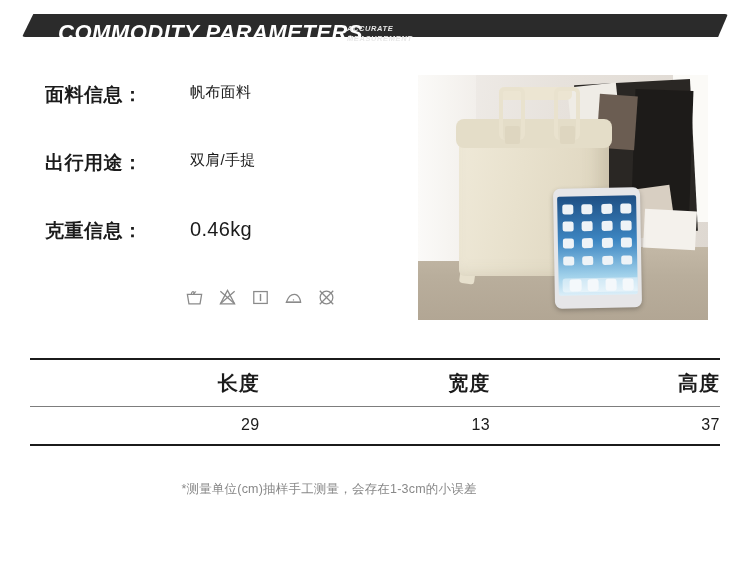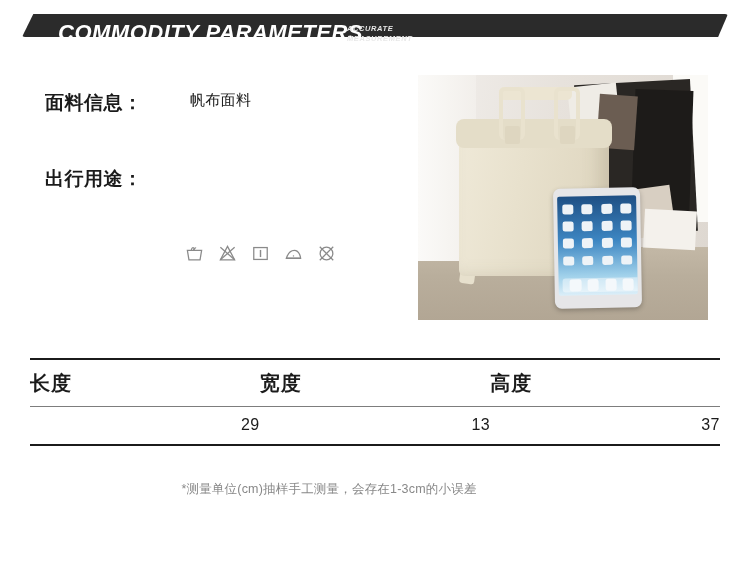--- a/index.html
+++ b/index.html
@@ -59,21 +59,20 @@
   
   #spec-list {
     position: absolute;
     left: 45px;
     top: 82px;
     width: 350px;
   }
   .spec-row {
     position: relative;
     height: 68px;
-    margin-top: 8px;
   }
   .spec-label {
     position: absolute;
     left: 0;
     top: 0;
     font-size: 19px;
     font-weight: bold;
     color: #1b1b1b;
     letter-spacing: 0.5px;
     white-space: nowrap;
@@ -235,21 +234,21 @@
   }
   #dimensions-table table {
     width: 100%;
     border-collapse: collapse;
   }
   #dimensions-table thead th {
     font-size: 20px;
     font-weight: bold;
     color: #1b1b1b;
     padding: 10px 0 9px;
-    text-align: left;
+    text-align: right;
     border-top: 2.5px solid #1b1b1b;
     border-bottom: 1.6px solid #7d7d7d;
     letter-spacing: 1px;
   }
   #dimensions-table tbody td {
     font-size: 16px;
     font-weight: normal;
     color: #1b1b1b;
     padding: 9px 0 10px;
     text-align: right;
@@ -286,22 +285,27 @@
 
 <div id="spec-list">
 
   <div class="spec-row">
     <span class="spec-label">面料信息：</span>
     <span class="spec-value">帆布面料</span>
   </div>
 
   <div class="spec-row">
     <span class="spec-label">出行用途：</span>
-  </div>
-
+    <span class="spec-value">双肩/手提</span>
+  </div>
+
+  <div class="spec-row">
+    <span class="spec-label">克重信息：</span>
+    <span class="spec-value latin">0.46kg</span>
+  </div>
 
   <div class="spec-row">
     <div id="care-symbols">
 
       <span class="care-icon">
         <svg viewBox="0 0 24 24" width="19" height="19">
           <path d="M3 8 H21 L19 20 H5 Z" fill="none" stroke="#8a8a8a" stroke-width="1.6"></path>
           <path d="M8 8 C8 5, 10 4, 11 5 C12 6, 11 7, 10.5 7.5" fill="none" stroke="#8a8a8a" stroke-width="1.4"></path>
           <path d="M11.5 8 C11.5 5.5, 13 4.5, 14 5.2" fill="none" stroke="#8a8a8a" stroke-width="1.4"></path>
         </svg>

